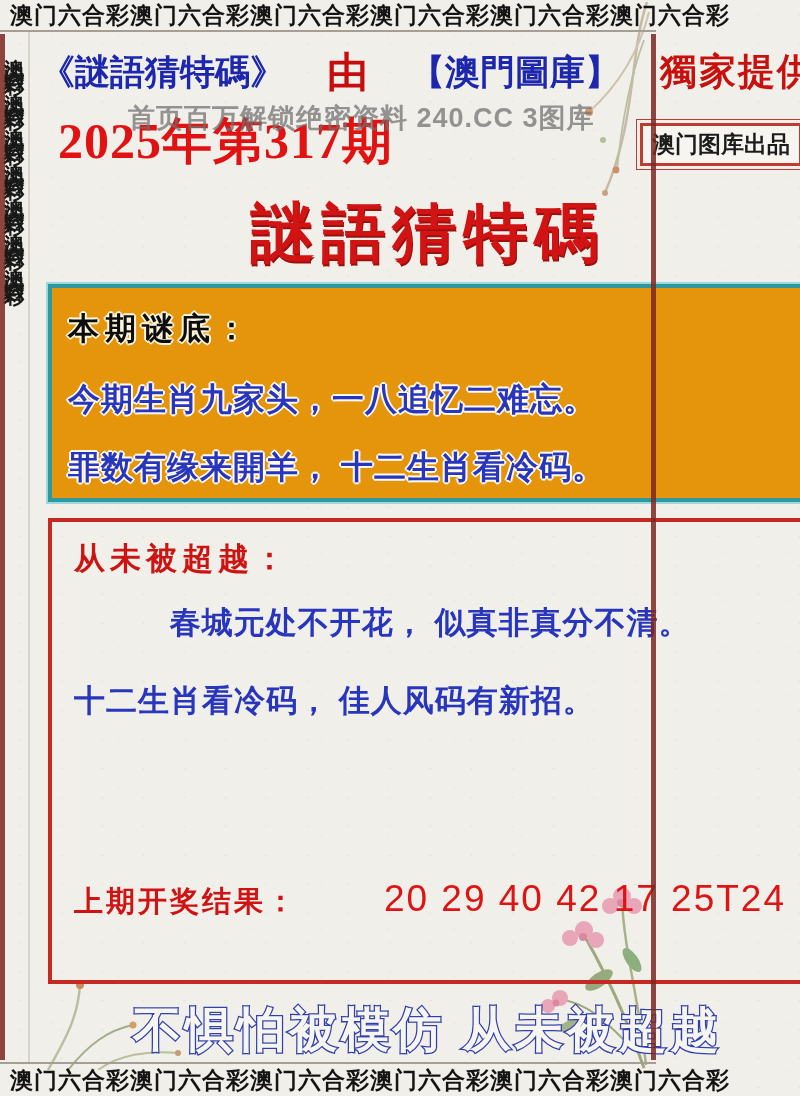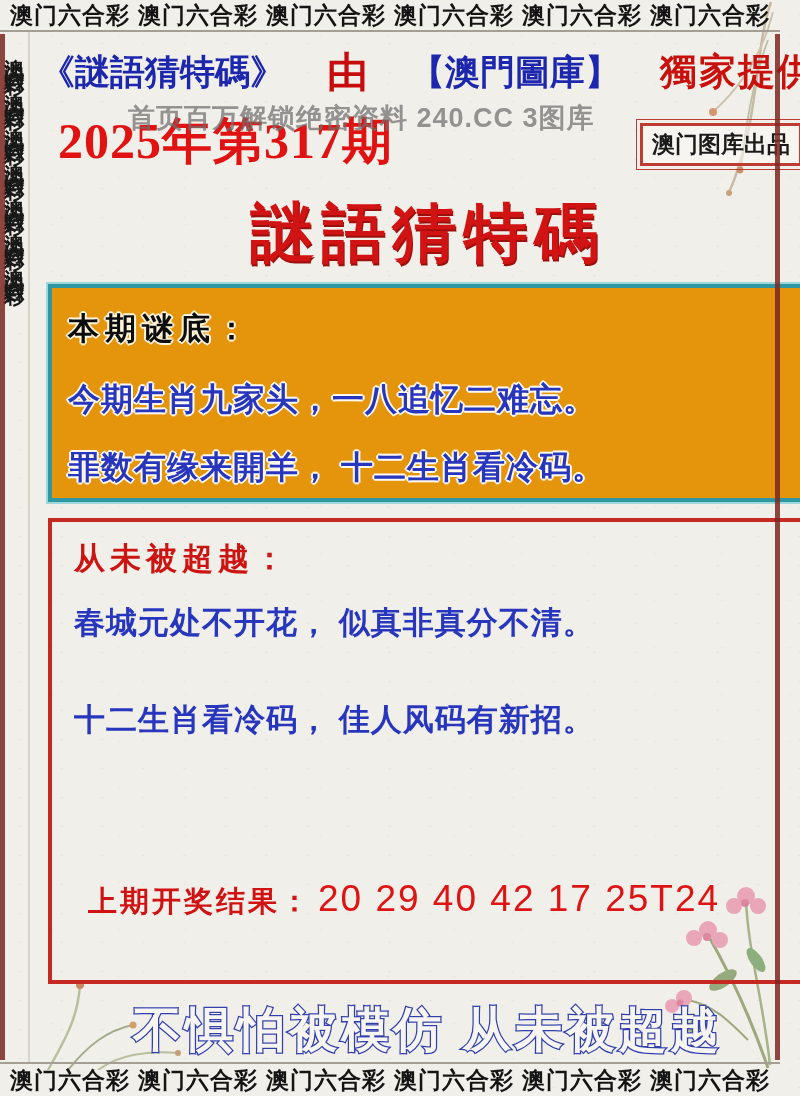--- a/index.html
+++ b/index.html
@@ -7,21 +7,21 @@
   body{
     font-family:"Liberation Serif", serif;
     background-color:#f1efe9;
     background-image:
       radial-gradient(rgba(120,115,100,0.07) 1px, transparent 1.6px),
       radial-gradient(rgba(120,115,100,0.05) 1px, transparent 1.6px);
     background-size:41px 29px, 67px 47px;
     background-position:0 0, 19px 13px;
     position:relative;
   }
-  .page{ width:780px; height:1096px; position:relative; }
+  .page{ width:656px; height:1096px; position:relative; }
 
   
   .strip{
     height:32px; display:flex; justify-content:space-between; align-items:center;
     padding:0 10px; position:relative; z-index:2;
   }
   .strip .brand{ font-size:23px; font-weight:700; color:#141414; letter-spacing:1px; white-space:nowrap; }
   .strip.top{ border-bottom:2px solid #a49e94; }
   .strip.bottom{ border-top:2px solid #a49e94; height:34px; }
 
@@ -99,23 +99,23 @@
 
   
   .white-box{
     margin:16px 8px 0 8px; height:508px;
     border:4px solid #c62822;
     padding:16px 18px 58px 22px;
     display:flex; flex-direction:column;
   }
   .label-red{ font-size:31px; font-weight:900; color:#cc1512; letter-spacing:5px; margin-bottom:22px; }
   .blue-line2{ font-size:31px; font-weight:900; color:#2736bd; white-space:nowrap; letter-spacing:1px; }
-  .blue-line2.first{ margin-bottom:55px; }
+  .blue-line2.first{ margin-bottom:36px;text-align:center; }
   .spacer{ flex:1; }
-  .result-row{ display:flex; align-items:baseline; white-space:nowrap; margin-left:14px; }
+  .result-row{ display:flex; align-items:baseline; white-space:nowrap; margin-left:0;justify-content:space-between; }
   .result-label{ font-size:29px; font-weight:900; color:#d01212; letter-spacing:3px; }
   .result-numbers{ font-family:"Liberation Sans", sans-serif; font-size:37px; color:#de1414; margin-left:6px; letter-spacing:2px; }
 
   
   .slogan{
     margin-top:14px; text-align:center; white-space:nowrap;
     font-family:"Liberation Sans", sans-serif;
     font-size:48px; font-weight:900; letter-spacing:4px;
     color:#f6f5f0; -webkit-text-stroke:2.5px #3240ad; paint-order:stroke fill;
   }

